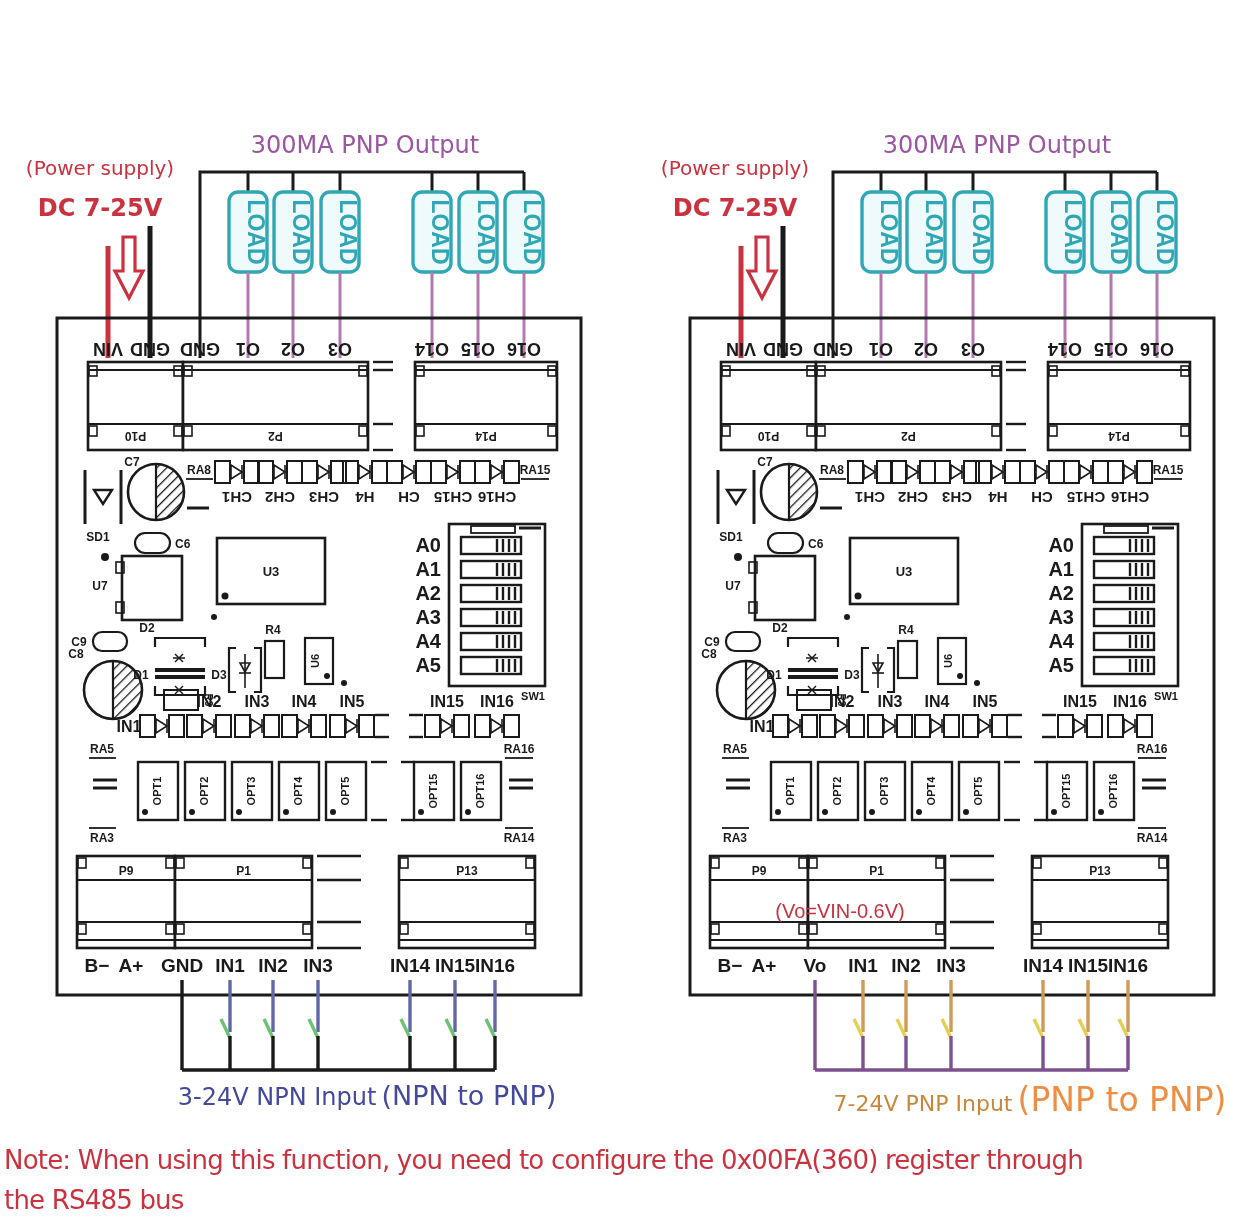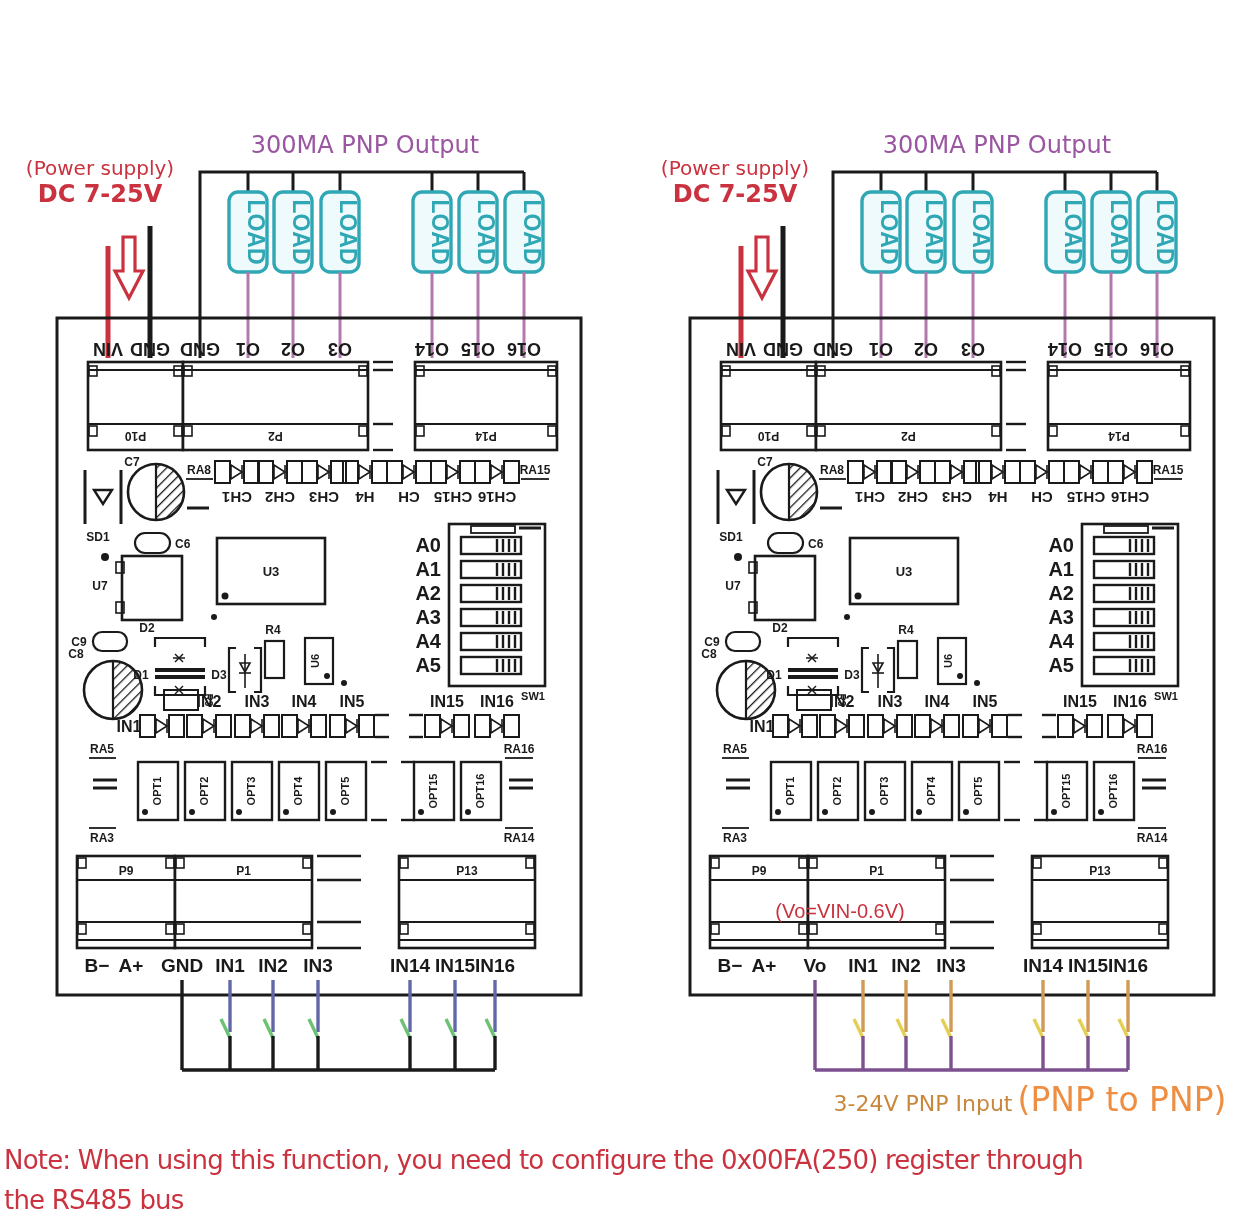--- a/index.html
+++ b/index.html
@@ -7,21 +7,21 @@
        font-family:"DejaVu Sans",sans-serif;}
   .stage{position:absolute;left:0;top:0;width:1249px;height:1218px;}
   svg{position:absolute;left:0;top:0;}
   .ov{position:absolute;white-space:nowrap;}
   .title{top:2px;left:0;width:100%;text-align:center;font-size:46px;font-weight:600;letter-spacing:-1px;}
   .subtitle{top:59px;left:0;width:100%;text-align:center;font-size:32px;font-weight:500;letter-spacing:-1px;}
   .outhdr{top:131px;width:450px;text-align:center;font-size:24px;font-weight:500;}
   .outhdr.b0{left:140px;} .outhdr.b1{left:772px;}
   .power{top:158px;width:190px;text-align:center;line-height:1.0;}
   .power.b0{left:5px;} .power.b1{left:640px;}
-  .power .ps{font-size:20px;font-weight:500;display:block;margin-bottom:4px;}
+  .power .ps{font-size:20px;font-weight:500;display:block;margin-bottom:18px;}
   .power .dc{font-size:24px;font-weight:700;display:block;}
   .cap{top:1080px;width:480px;text-align:center;}
   .cap.b0{left:127px;} .cap.b1{left:790px;}
   .cap .c1{font-size:24px;font-weight:500;}
   .cap .c2{font-size:27px;font-weight:500;}
   .cap.b1 .c1{font-size:22px;}
   .cap.b1 .c2{font-size:33px;text-align:center;}
   .note{top:1140px;left:4px;width:1245px;font-size:26px;font-weight:500;
         letter-spacing:-0.8px;line-height:1.55;}
 </style>
@@ -715,22 +715,26 @@
 
   <div class="ov power b0" style="color: rgb(201, 50, 62);">
     <span class="ps">(Power supply)</span>
     <span class="dc">DC 7-25V</span>
   </div>
   <div class="ov power b1" style="color: rgb(201, 50, 62);">
     <span class="ps">(Power supply)</span>
     <span class="dc">DC 7-25V</span>
   </div>
 
+  <div class="ov cap b0">
+    <span class="c1" style="color: rgb(68, 73, 156);">3-24V NPN Input</span>
+    <span class="c2" style="color: rgb(68, 73, 156);">(NPN to PNP)</span>
+  </div>
   <div class="ov cap b1">
-    <span class="c1" style="color: rgb(200, 135, 59);">3-24V PNP Input</span>
+    <span class="c1" style="color: rgb(200, 135, 59);">7-24V PNP Input</span>
     <span class="c2" style="color: rgb(238, 142, 67);">(PNP to PNP)</span>
   </div>
 
   <div class="ov note" style="color: rgb(201, 50, 62);">
-    <div>Note: When using this function, you need to configure the 0x00FA(250) register through</div>
+    <div>Note: When using this function, you need to configure the 0x00FA(360) register through</div>
     <div>the RS485 bus</div>
   </div>
 </div>
 
 </body></html>

